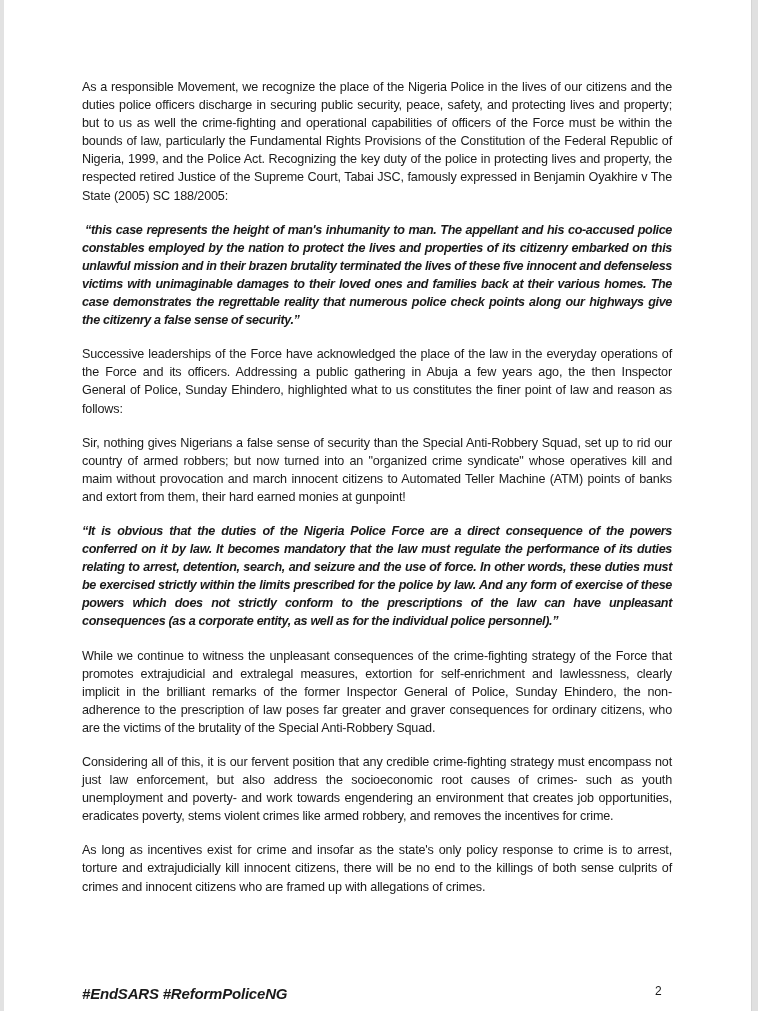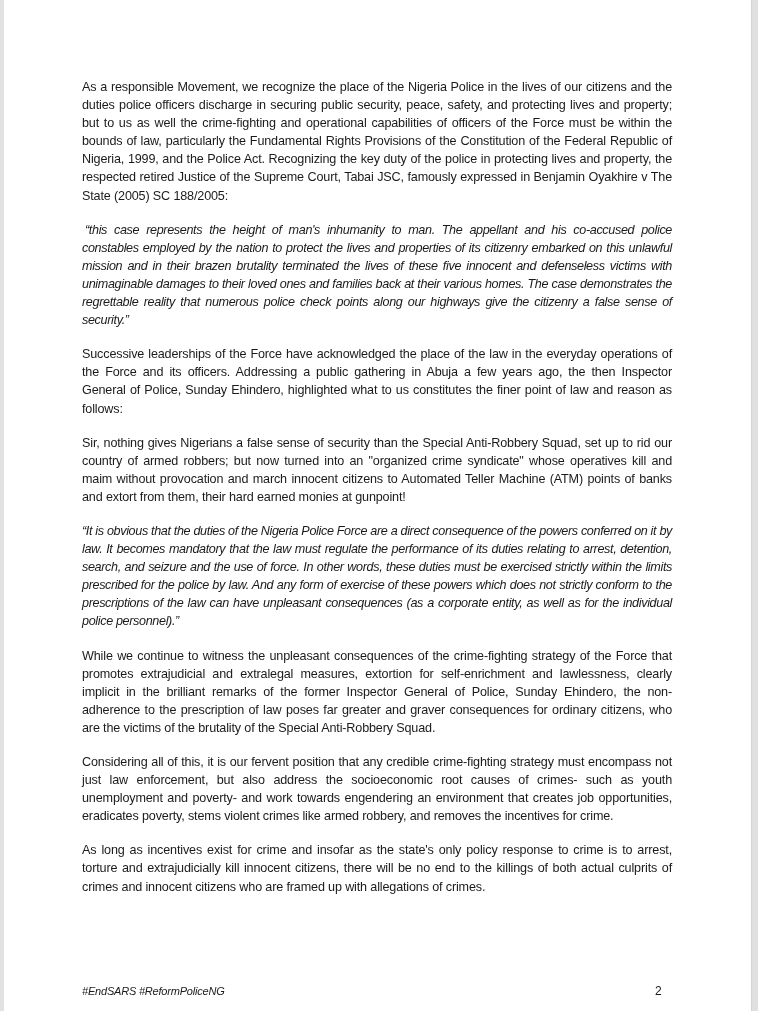--- a/index.html
+++ b/index.html
@@ -14,41 +14,41 @@
   .page {
     position: absolute; left: 82px; top: 78px; width: 590px;
   }
   p {
     margin: 0 0 16px 0;
     font-size: 12.6px;
     line-height: 18.1px;
     text-align: justify;
     letter-spacing: -0.15px;
   }
-  p.quote { font-style: italic; font-weight: normal; letter-spacing: -0.35px; }
+  p.quote { font-style: italic; font-weight: bold; letter-spacing: -0.35px; }
   p.q1 { text-indent: 3px; }
   .footer-left {
     position: absolute; left: 82px; top: 985px;
-    font-size: 11px; font-weight: normal; font-style: italic; letter-spacing: -0.2px;
+    font-size: 15px; font-weight: bold; font-style: italic; letter-spacing: -0.2px;
   }
   .footer-right {
     position: absolute; left: 655px; top: 984px; font-size: 12px;
   }
 </style>
 </head>
 <body>
 
 <div class="edge-left"></div>
 <div class="edge-right"></div>
 
 <div class="page">
   <p>As a responsible Movement, we recognize the place of the Nigeria Police in the lives of our citizens and the duties police officers discharge in securing public security, peace, safety, and protecting lives and property; but to us as well the crime-fighting and operational capabilities of officers of the Force must be within the bounds of law, particularly the Fundamental Rights Provisions of the Constitution of the Federal Republic of Nigeria, 1999, and the Police Act. Recognizing the key duty of the police in protecting lives and property, the respected retired Justice of the Supreme Court, Tabai JSC, famously expressed in Benjamin Oyakhire v The State (2005) SC 188/2005:</p>
   <p class="quote q1">“this case represents the height of man's inhumanity to man. The appellant and his co-accused police constables employed by the nation to protect the lives and properties of its citizenry embarked on this unlawful mission and in their brazen brutality terminated the lives of these five innocent and defenseless victims with unimaginable damages to their loved ones and families back at their various homes. The case demonstrates the regrettable reality that numerous police check points along our highways give the citizenry a false sense of security.”</p>
   <p>Successive leaderships of the Force have acknowledged the place of the law in the everyday operations of the Force and its officers. Addressing a public gathering in Abuja a few years ago, the then Inspector General of Police, Sunday Ehindero, highlighted what to us constitutes the finer point of law and reason as follows:</p>
   <p>Sir, nothing gives Nigerians a false sense of security than the Special Anti-Robbery Squad, set up to rid our country of armed robbers; but now turned into an "organized crime syndicate" whose operatives kill and maim without provocation and march innocent citizens to Automated Teller Machine (ATM) points of banks and extort from them, their hard earned monies at gunpoint!</p>
   <p class="quote">“It is obvious that the duties of the Nigeria Police Force are a direct consequence of the powers conferred on it by law. It becomes mandatory that the law must regulate the performance of its duties relating to arrest, detention, search, and seizure and the use of force. In other words, these duties must be exercised strictly within the limits prescribed for the police by law. And any form of exercise of these powers which does not strictly conform to the prescriptions of the law can have unpleasant consequences (as a corporate entity, as well as for the individual police personnel).”</p>
   <p>While we continue to witness the unpleasant consequences of the crime-fighting strategy of the Force that promotes extrajudicial and extralegal measures, extortion for self-enrichment and lawlessness, clearly implicit in the brilliant remarks of the former Inspector General of Police, Sunday Ehindero, the non-adherence to the prescription of law poses far greater and graver consequences for ordinary citizens, who are the victims of the brutality of the Special Anti-Robbery Squad.</p>
   <p>Considering all of this, it is our fervent position that any credible crime-fighting strategy must encompass not just law enforcement, but also address the socioeconomic root causes of crimes- such as youth unemployment and poverty- and work towards engendering an environment that creates job opportunities, eradicates poverty, stems  violent crimes like armed robbery, and removes the incentives for crime.</p>
-  <p>As long as incentives exist for crime and insofar as the state's only policy response to crime is to arrest, torture and extrajudicially kill innocent citizens, there will be no end to the killings of both actual culprits of crimes and innocent citizens who are framed up with allegations of crimes.</p>
+  <p>As long as incentives exist for crime and insofar as the state's only policy response to crime is to arrest, torture and extrajudicially kill innocent citizens, there will be no end to the killings of both sense culprits of crimes and innocent citizens who are framed up with allegations of crimes.</p>
 </div>
 
 <div class="footer-left">#EndSARS #ReformPoliceNG</div>
 <div class="footer-right">2</div>
 
 </body></html>

